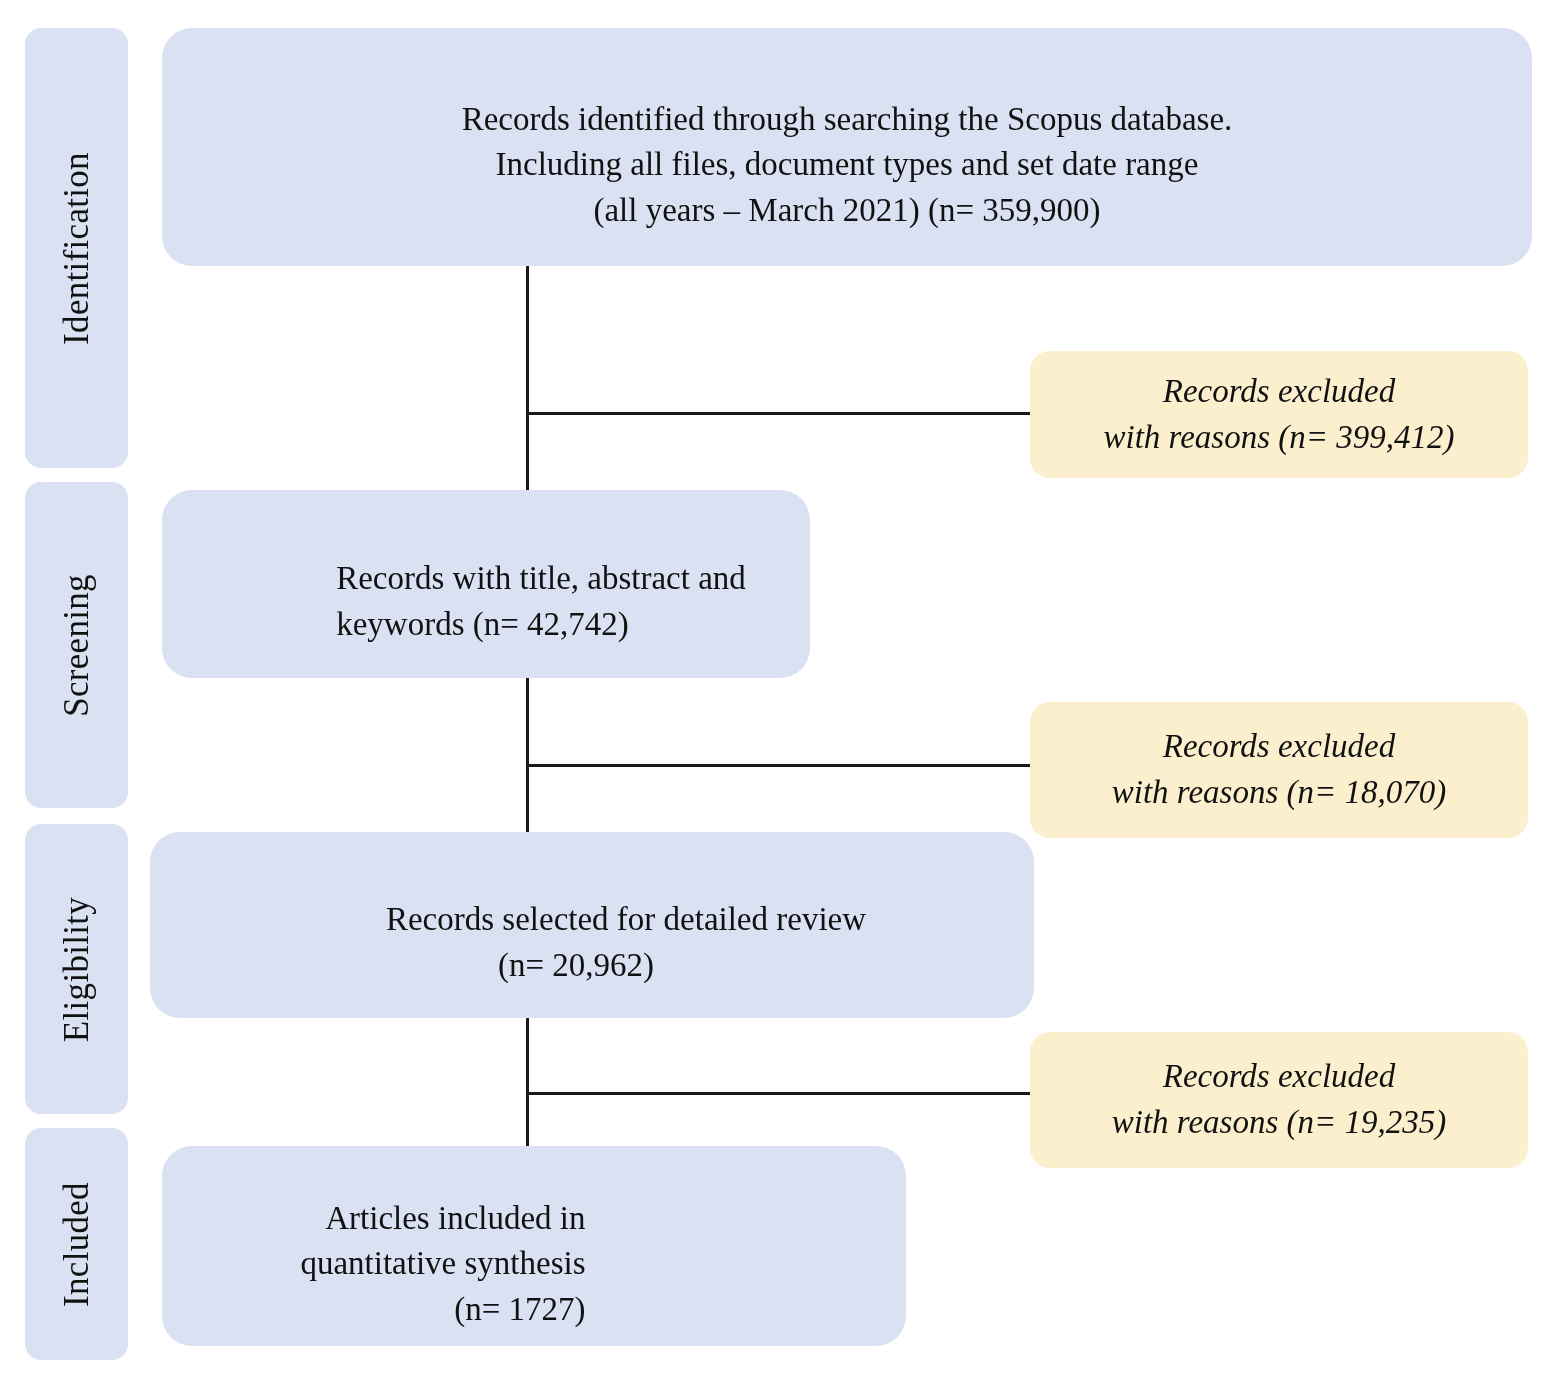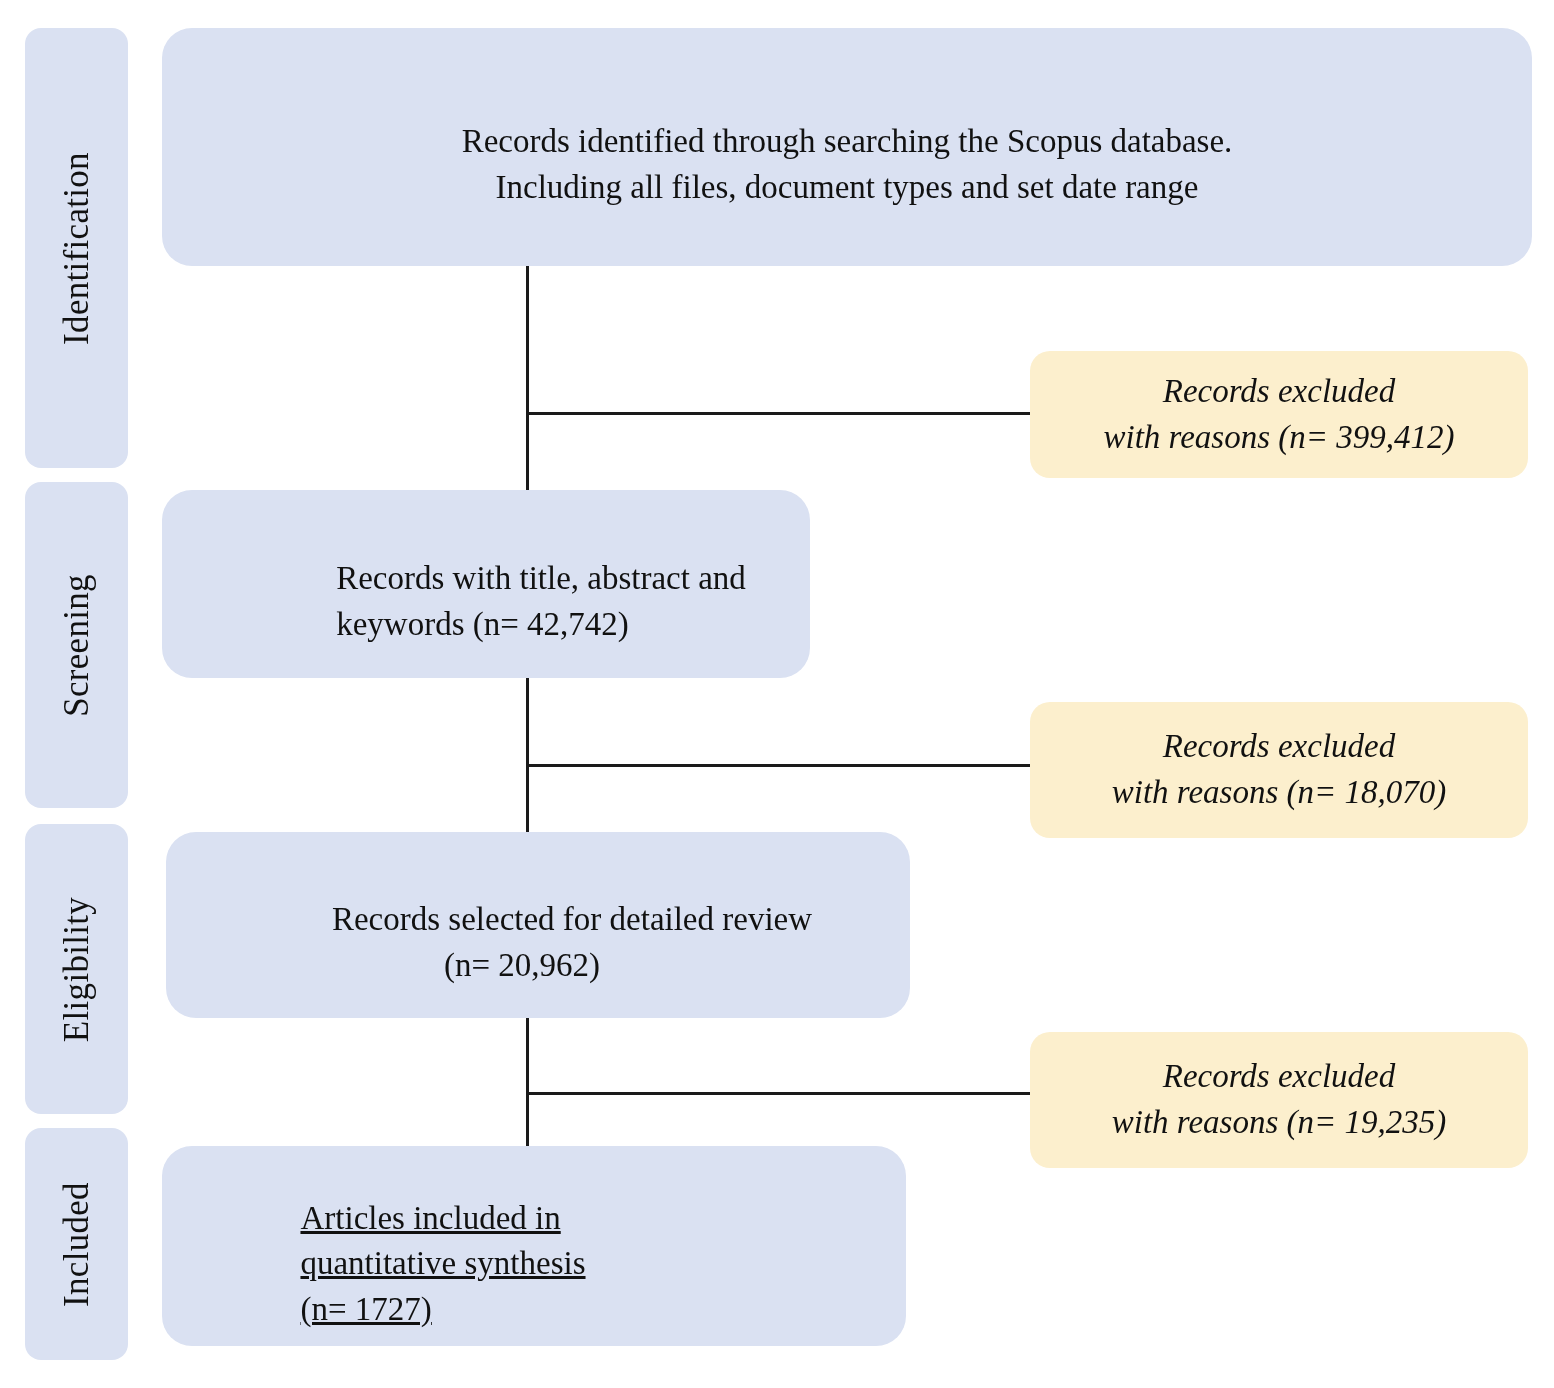--- a/index.html
+++ b/index.html
@@ -113,39 +113,40 @@
   <div class="conn-v" style="left:526px; top:678px; height:155px;"></div>
   <div class="conn-h" style="left:526px; top:764px; width:504px;"></div>
 
   <div class="conn-v" style="left:526px; top:1018px; height:128px;"></div>
   <div class="conn-h" style="left:526px; top:1092px; width:504px;"></div>
 
   <div class="flow-box" style="left:162px; top:28px; width:1370px; height:238px;">
     <div class="box-text">
       <div>Records identified through searching the Scopus database.</div>
       <div>Including all files, document types and set date range</div>
+      <div>(all years – March 2021) (n= 359,900)</div>
     </div>
   </div>
 
   <div class="flow-box" style="left:162px; top:490px; width:648px; height:188px;">
     <div class="box-text" style="text-align:left; padding-left:110px; padding-right:0;">
       <div>Records with title, abstract and</div>
       <div>keywords (n= 42,742)</div>
     </div>
   </div>
 
-  <div class="flow-box" style="left:166px; top:832px; width:744px; height:186px;">
+  <div class="flow-box" style="left:150px; top:832px; width:884px; height:186px;">
     <div class="box-text" style="text-align:left; padding-left:68px; padding-right:0;">
       <div>Records selected for detailed  review</div>
       <div style="padding-left:112px;">(n= 20,962)</div>
     </div>
   </div>
 
   <div class="flow-box" style="left:162px; top:1146px; width:744px; height:200px;">
-    <div class="box-text" style="text-align:left; padding-right:196px;text-decoration:underline;">
+    <div class="box-text" style="text-align:right; padding-right:196px;">
       <div>Articles included in</div>
       <div>quantitative synthesis</div>
       <div>(n= 1727)</div>
     </div>
   </div>
 
   <div class="exclude-box" style="left:1030px; top:351px; width:498px; height:127px;">
     <div class="box-text">
       <div>Records excluded</div>
       <div>with reasons (n= 399,412)</div>

